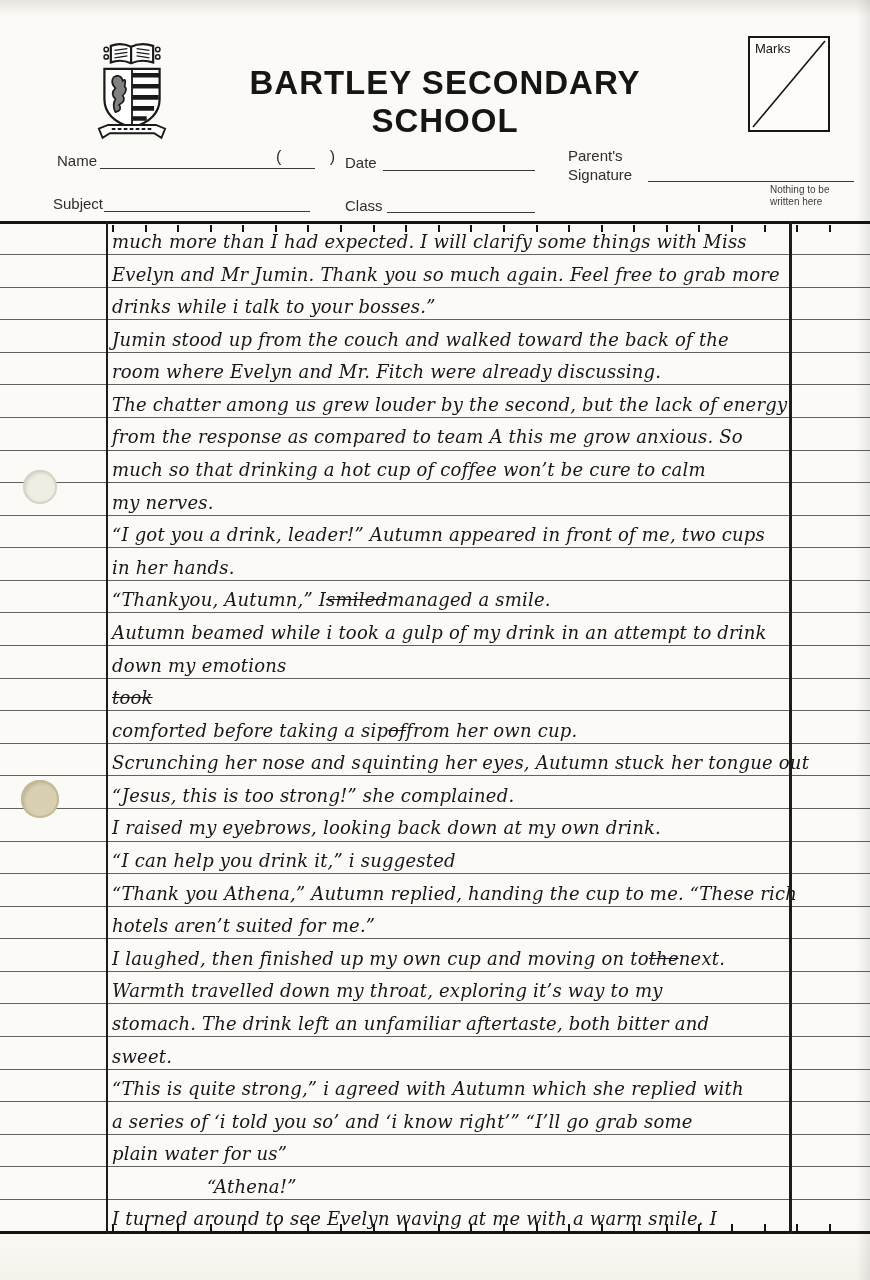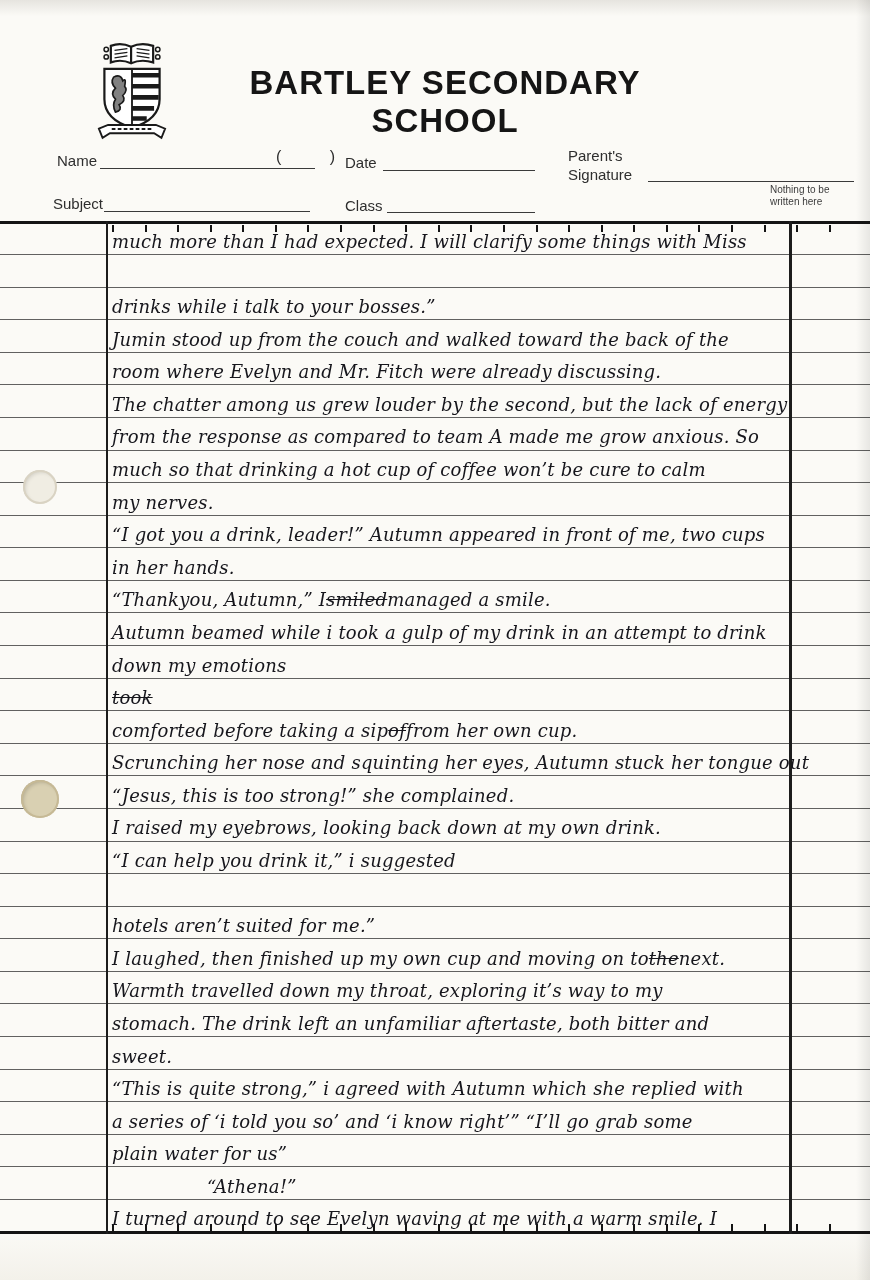--- a/index.html
+++ b/index.html
@@ -76,20 +76,26 @@
       <path d="M50,40 L80,40 M50,52 L80,52 M50,64 L79,64 M50,76 L74,76 M50,87 L66,87" stroke-width="5"></path>
 
       <path d="M30,42 Q38,38 40,46 Q44,42 42,52 Q46,56 40,62 Q44,68 36,72 Q40,78 32,80 Q28,72 32,66 Q26,60 32,54 Q26,48 30,42 Z" stroke-width="1.8" fill="#1a1a1a" fill-opacity="0.55"></path>
 
       <path d="M14,98 L24,94 L76,94 L86,98 L82,108 L74,103 L26,103 L18,108 Z" fill="#fff" stroke-width="2"></path>
       <path d="M28,98.5 L72,98.5" stroke-width="2.2" stroke-dasharray="4 2.5"></path>
     </g>
   </svg>
 
   <div class="school-title">BARTLEY SECONDARY SCHOOL</div>
+  <div class="marks-box">
+    <svg viewBox="0 0 78 92" preserveAspectRatio="none">
+      <line x1="3" y1="89" x2="75" y2="3" stroke="#161616" stroke-width="1.6"></line>
+    </svg>
+    <span class="marks-label">Marks</span>
+  </div>
 
   <span class="flabel" style="left:57px;top:152px;">Name</span>
   <div class="fline" style="left:100px;top:168px;width:215px;"></div>
   <span class="parens" style="left:276px;top:148px;">(  )</span>
 
   <span class="flabel" style="left:345px;top:154px;">Date</span>
   <div class="fline" style="left:383px;top:170px;width:152px;"></div>
 
   <span class="flabel" style="left:568px;top:147px;">Parent's</span>
   <span class="flabel" style="left:568px;top:166px;">Signature</span>
@@ -190,34 +196,37 @@
   <div class="vline" style="left:106px;top:221px;width:2px;height:1013px;"></div>
   <div class="vline" style="left:789px;top:221px;width:2.5px;height:1013px;"></div>
 
   <div class="hole hole-1"></div>
   <div class="hole hole-2"></div>
 
   <div class="essay" id="essay">
       <div class="essay-line" style="top: 0px; align-items: flex-end;">
         <span>much more than I had expected. I will clarify some things with Miss</span>
       </div>
+      <div class="essay-line" style="top: 32.5806px;">
+        <span>Evelyn and Mr Jumin. Thank you so much again. Feel free to grab more</span>
+      </div>
       <div class="essay-line" style="top: 65.1613px;">
         <span>drinks while i talk to your bosses.”</span>
       </div>
       <div class="essay-line" style="top: 97.7419px;">
         <span>Jumin stood up from the couch and walked toward the back of the</span>
       </div>
       <div class="essay-line" style="top: 130.323px;">
         <span>room where Evelyn and Mr. Fitch were already discussing.</span>
       </div>
       <div class="essay-line" style="top: 162.903px;">
         <span>The chatter among us grew louder by the second, but the lack of energy</span>
       </div>
       <div class="essay-line" style="top: 195.484px;">
-        <span>from the response as compared to team A made me grow anxious. So</span>
+        <span>from the response as compared to team A this me grow anxious. So</span>
       </div>
       <div class="essay-line" style="top: 228.065px;">
         <span>much so that drinking a hot cup of coffee won’t be cure to calm</span>
       </div>
       <div class="essay-line" style="top: 260.645px;">
         <span>my nerves.</span>
       </div>
       <div class="essay-line" style="top: 293.226px;">
         <span>“I got you a drink, leader!” Autumn appeared in front of me, two cups</span>
       </div>
@@ -248,20 +257,23 @@
       </div>
       <div class="essay-line" style="top: 553.871px;">
         <span>“Jesus, this is too strong!” she complained.</span>
       </div>
       <div class="essay-line" style="top: 586.452px;">
         <span>I raised my eyebrows, looking back down at my own drink.</span>
       </div>
       <div class="essay-line" style="top: 619.032px;">
         <span>“I can help you drink it,” i suggested</span>
       </div>
+      <div class="essay-line" style="top: 651.613px;">
+        <span>“Thank you Athena,” Autumn replied, handing the cup to me. “These rich</span>
+      </div>
       <div class="essay-line" style="top: 684.194px;">
         <span>hotels aren’t suited for me.”</span>
       </div>
       <div class="essay-line" style="top: 716.774px;">
         <span>I laughed, then finished up my own cup and moving on to </span>
         <span class="struck">the</span>
         <span> next.</span>
       </div>
       <div class="essay-line" style="top: 749.355px;">
         <span>Warmth travelled down my throat, exploring it’s way to my</span>

